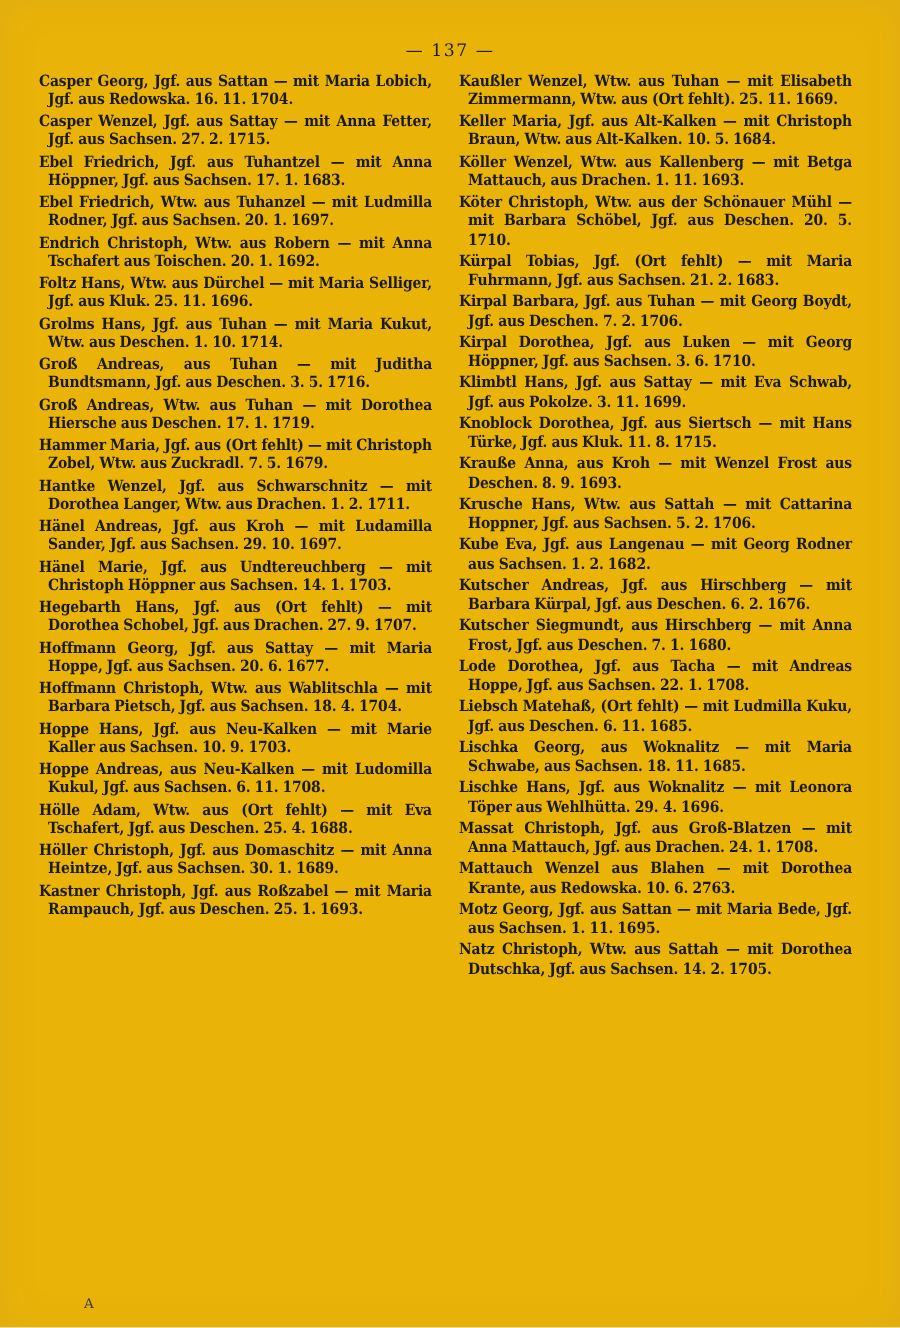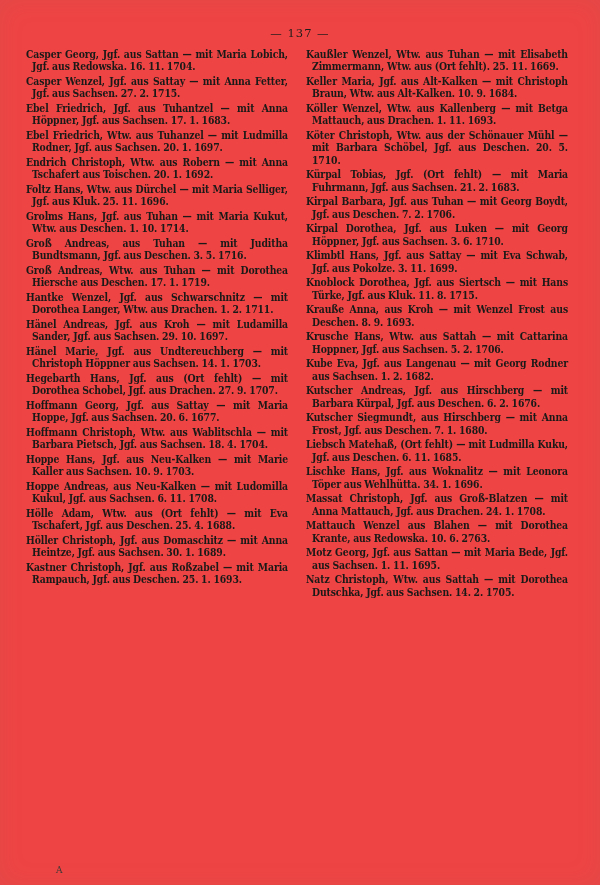--- a/index.html
+++ b/index.html
@@ -4,21 +4,21 @@
 <style>
   html, body {
     margin: 0;
     padding: 0;
     background: #ffffff;
   }
   .page {
     position: relative;
     width: 600px;
     height: 885px;
-    background: #ef4444;
+    background: #eab308;
     box-sizing: border-box;
     overflow: hidden;
     font-family: "DejaVu Serif", serif;
     color: #20201e;
   }
   .page-number {
     text-align: center;
     font-size: 11.5px;
     letter-spacing: 1px;
     padding-top: 26px;
@@ -80,50 +80,53 @@
     <div class="col">
       <p class="entry">Casper Georg, Jgf. aus Sattan — mit Maria Lobich, Jgf. aus Redowska. 16. 11. 1704.</p>
       <p class="entry">Casper Wenzel, Jgf. aus Sattay — mit Anna Fetter, Jgf. aus Sachsen. 27. 2. 1715.</p>
       <p class="entry">Ebel Friedrich, Jgf. aus Tuhantzel — mit Anna Höppner, Jgf. aus Sachsen. 17. 1. 1683.</p>
       <p class="entry">Ebel Friedrich, Wtw. aus Tuhanzel — mit Ludmilla Rodner, Jgf. aus Sachsen. 20. 1. 1697.</p>
       <p class="entry">Endrich Christoph, Wtw. aus Robern — mit Anna Tschafert aus Toischen. 20. 1. 1692.</p>
       <p class="entry">Foltz Hans, Wtw. aus Dürchel — mit Maria Selliger, Jgf. aus Kluk. 25. 11. 1696.</p>
       <p class="entry">Grolms Hans, Jgf. aus Tuhan — mit Maria Kukut, Wtw. aus Deschen. 1. 10. 1714.</p>
       <p class="entry">Groß Andreas, aus Tuhan — mit Juditha Bundtsmann, Jgf. aus Deschen. 3. 5. 1716.</p>
       <p class="entry">Groß Andreas, Wtw. aus Tuhan — mit Dorothea Hiersche aus Deschen. 17. 1. 1719.</p>
+      <p class="entry">Hammer Maria, Jgf. aus (Ort fehlt) — mit Christoph Zobel, Wtw. aus Zuckradl. 7. 5. 1679.</p>
       <p class="entry">Hantke Wenzel, Jgf. aus Schwarschnitz — mit Dorothea Langer, Wtw. aus Drachen. 1. 2. 1711.</p>
       <p class="entry">Hänel Andreas, Jgf. aus Kroh — mit Ludamilla Sander, Jgf. aus Sachsen. 29. 10. 1697.</p>
       <p class="entry">Hänel Marie, Jgf. aus Undtereuchberg — mit Christoph Höppner aus Sachsen. 14. 1. 1703.</p>
       <p class="entry">Hegebarth Hans, Jgf. aus (Ort fehlt) — mit Dorothea Schobel, Jgf. aus Drachen. 27. 9. 1707.</p>
       <p class="entry">Hoffmann Georg, Jgf. aus Sattay — mit Maria Hoppe, Jgf. aus Sachsen. 20. 6. 1677.</p>
       <p class="entry">Hoffmann Christoph, Wtw. aus Wablitschla — mit Barbara Pietsch, Jgf. aus Sachsen. 18. 4. 1704.</p>
       <p class="entry">Hoppe Hans, Jgf. aus Neu-Kalken — mit Marie Kaller aus Sachsen. 10. 9. 1703.</p>
       <p class="entry">Hoppe Andreas, aus Neu-Kalken — mit Ludomilla Kukul, Jgf. aus Sachsen. 6. 11. 1708.</p>
       <p class="entry">Hölle Adam, Wtw. aus (Ort fehlt) — mit Eva Tschafert, Jgf. aus Deschen. 25. 4. 1688.</p>
       <p class="entry">Höller Christoph, Jgf. aus Domaschitz — mit Anna Heintze, Jgf. aus Sachsen. 30. 1. 1689.</p>
       <p class="entry">Kastner Christoph, Jgf. aus Roßzabel — mit Maria Rampauch, Jgf. aus Deschen. 25. 1. 1693.</p>
     </div>
 
     <div class="col">
       <p class="entry">Kaußler Wenzel, Wtw. aus Tuhan — mit Elisabeth Zimmermann, Wtw. aus (Ort fehlt). 25. 11. 1669.</p>
-      <p class="entry">Keller Maria, Jgf. aus Alt-Kalken — mit Christoph Braun, Wtw. aus Alt-Kalken. 10. 9. 1684.</p>
+      <p class="entry">Keller Maria, Jgf. aus Alt-Kalken — mit Christoph Braun, Wtw. aus Alt-Kalken. 10. 5. 1684.</p>
       <p class="entry">Köller Wenzel, Wtw. aus Kallenberg — mit Betga Mattauch, aus Drachen. 1. 11. 1693.</p>
       <p class="entry">Köter Christoph, Wtw. aus der Schönauer Mühl — mit Barbara Schöbel, Jgf. aus Deschen. 20. 5. 1710.</p>
       <p class="entry">Kürpal Tobias, Jgf. (Ort fehlt) — mit Maria Fuhrmann, Jgf. aus Sachsen. 21. 2. 1683.</p>
       <p class="entry">Kirpal Barbara, Jgf. aus Tuhan — mit Georg Boydt, Jgf. aus Deschen. 7. 2. 1706.</p>
       <p class="entry">Kirpal Dorothea, Jgf. aus Luken — mit Georg Höppner, Jgf. aus Sachsen. 3. 6. 1710.</p>
       <p class="entry">Klimbtl Hans, Jgf. aus Sattay — mit Eva Schwab, Jgf. aus Pokolze. 3. 11. 1699.</p>
       <p class="entry">Knoblock Dorothea, Jgf. aus Siertsch — mit Hans Türke, Jgf. aus Kluk. 11. 8. 1715.</p>
       <p class="entry">Krauße Anna, aus Kroh — mit Wenzel Frost aus Deschen. 8. 9. 1693.</p>
       <p class="entry">Krusche Hans, Wtw. aus Sattah — mit Cattarina Hoppner, Jgf. aus Sachsen. 5. 2. 1706.</p>
       <p class="entry">Kube Eva, Jgf. aus Langenau — mit Georg Rodner aus Sachsen. 1. 2. 1682.</p>
       <p class="entry">Kutscher Andreas, Jgf. aus Hirschberg — mit Barbara Kürpal, Jgf. aus Deschen. 6. 2. 1676.</p>
       <p class="entry">Kutscher Siegmundt, aus Hirschberg — mit Anna Frost, Jgf. aus Deschen. 7. 1. 1680.</p>
+      <p class="entry">Lode Dorothea, Jgf. aus Tacha — mit Andreas Hoppe, Jgf. aus Sachsen. 22. 1. 1708.</p>
       <p class="entry">Liebsch Matehaß, (Ort fehlt) — mit Ludmilla Kuku, Jgf. aus Deschen. 6. 11. 1685.</p>
-      <p class="entry">Lischke Hans, Jgf. aus Woknalitz — mit Leonora Töper aus Wehlhütta. 34. 1. 1696.</p>
+      <p class="entry">Lischka Georg, aus Woknalitz — mit Maria Schwabe, aus Sachsen. 18. 11. 1685.</p>
+      <p class="entry">Lischke Hans, Jgf. aus Woknalitz — mit Leonora Töper aus Wehlhütta. 29. 4. 1696.</p>
       <p class="entry">Massat Christoph, Jgf. aus Groß-Blatzen — mit Anna Mattauch, Jgf. aus Drachen. 24. 1. 1708.</p>
       <p class="entry">Mattauch Wenzel aus Blahen — mit Dorothea Krante, aus Redowska. 10. 6. 2763.</p>
       <p class="entry">Motz Georg, Jgf. aus Sattan — mit Maria Bede, Jgf. aus Sachsen. 1. 11. 1695.</p>
       <p class="entry">Natz Christoph, Wtw. aus Sattah — mit Dorothea Dutschka, Jgf. aus Sachsen. 14. 2. 1705.</p>
     </div>
 
   </div>
 
   <div class="footmark">A</div>
 

